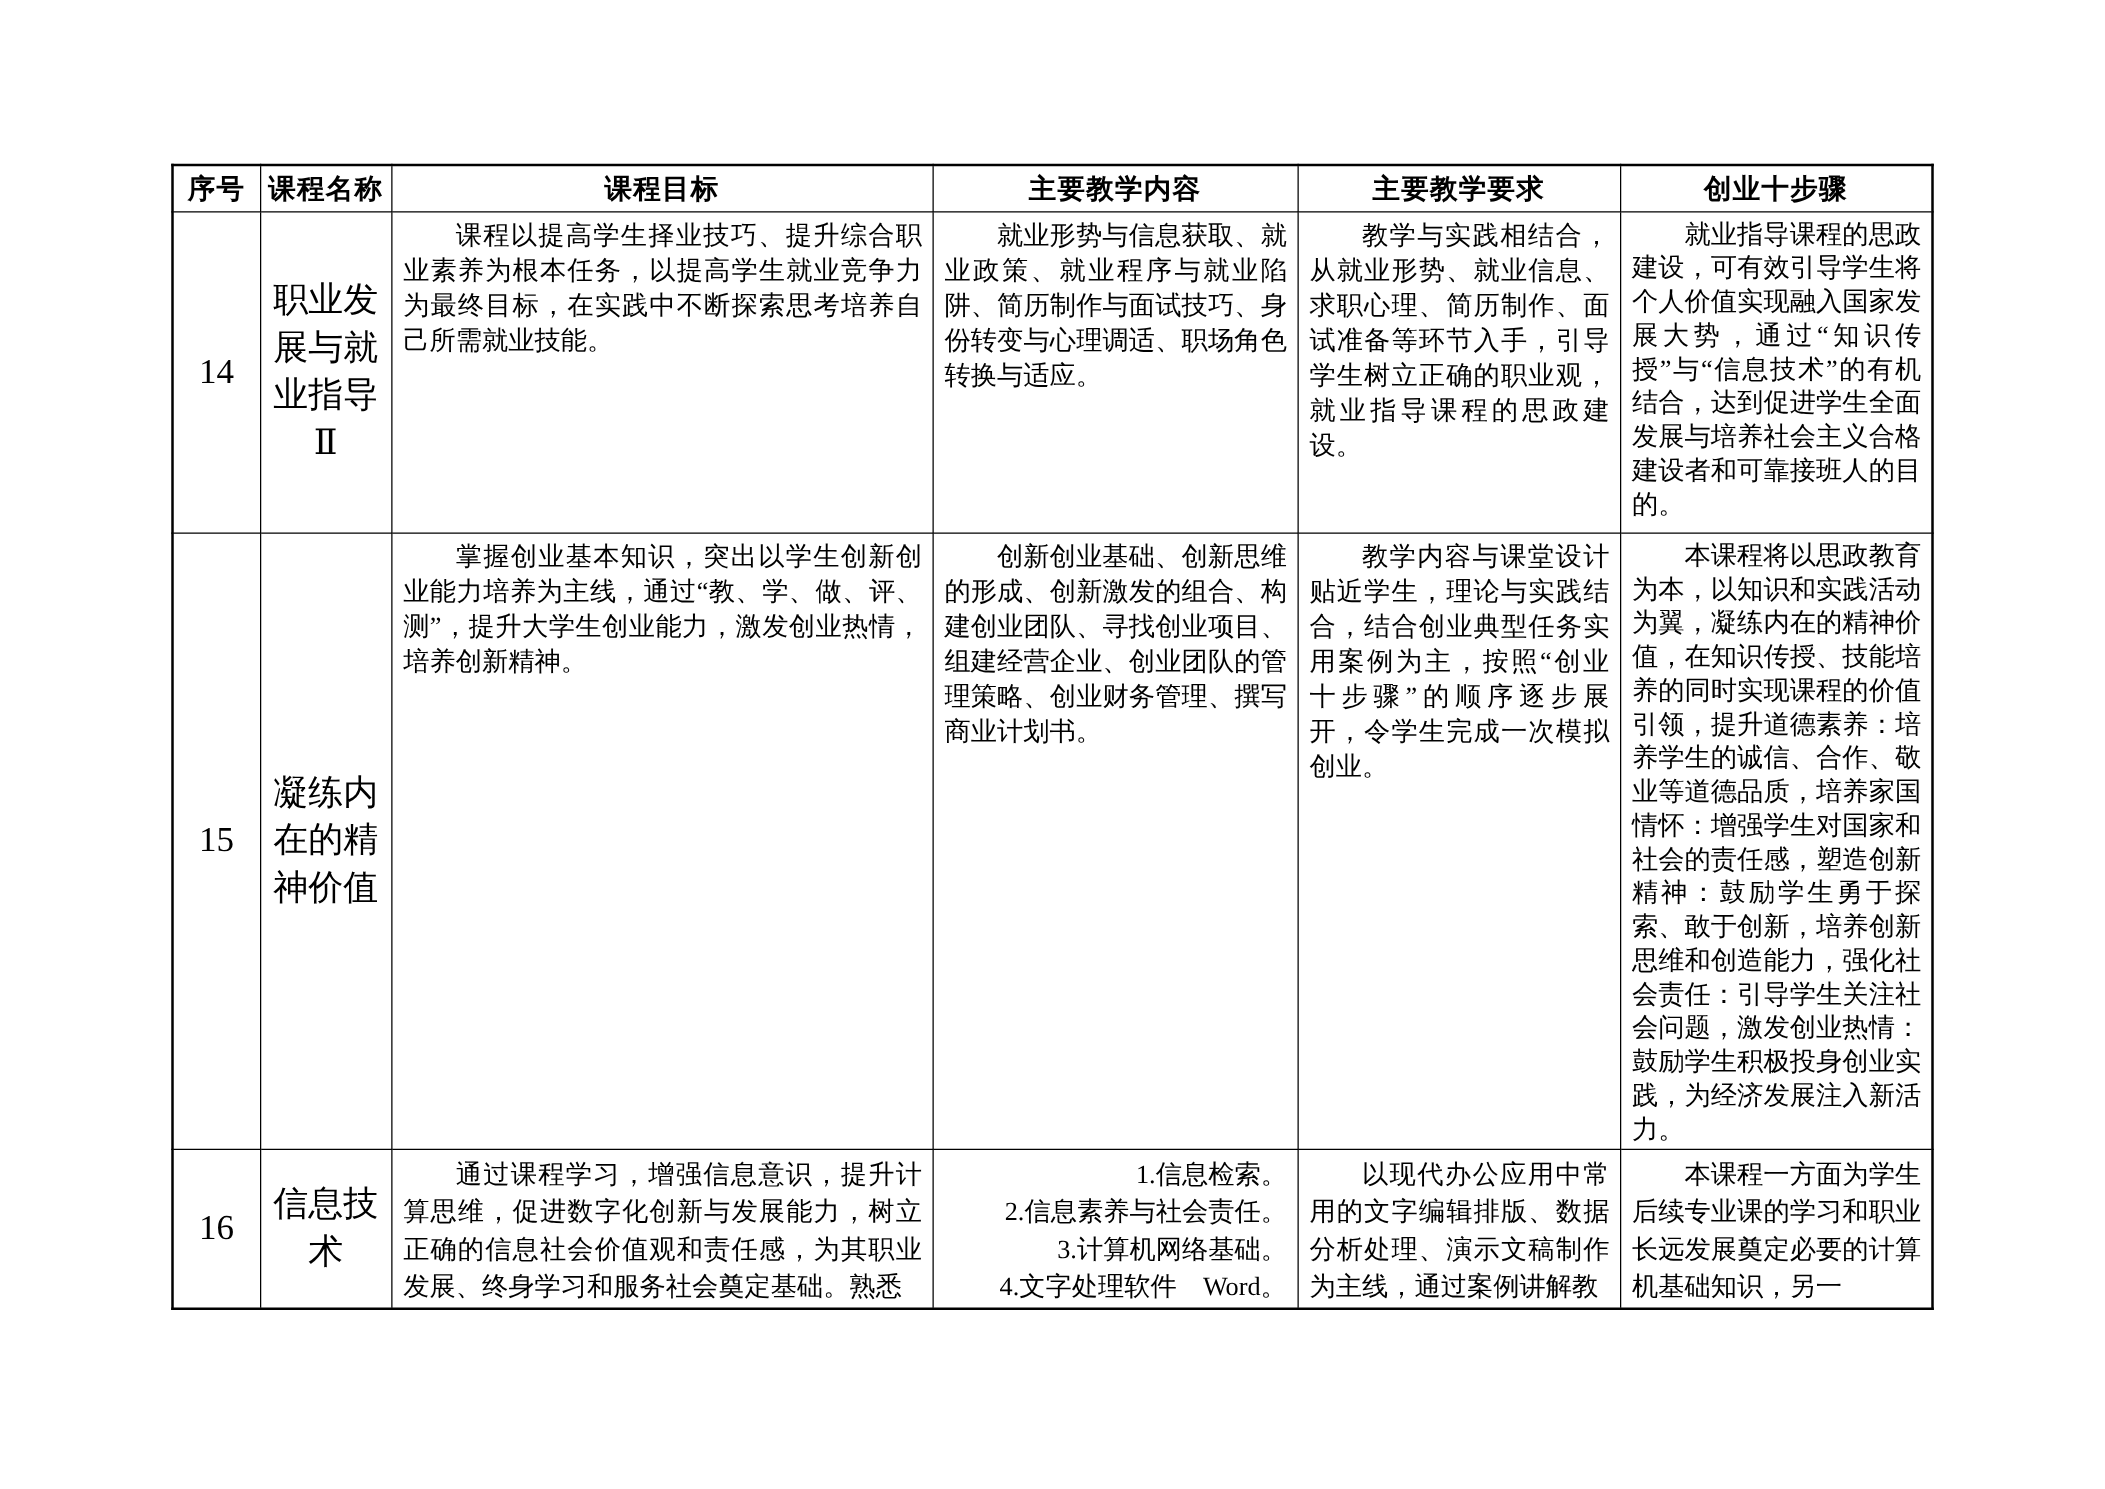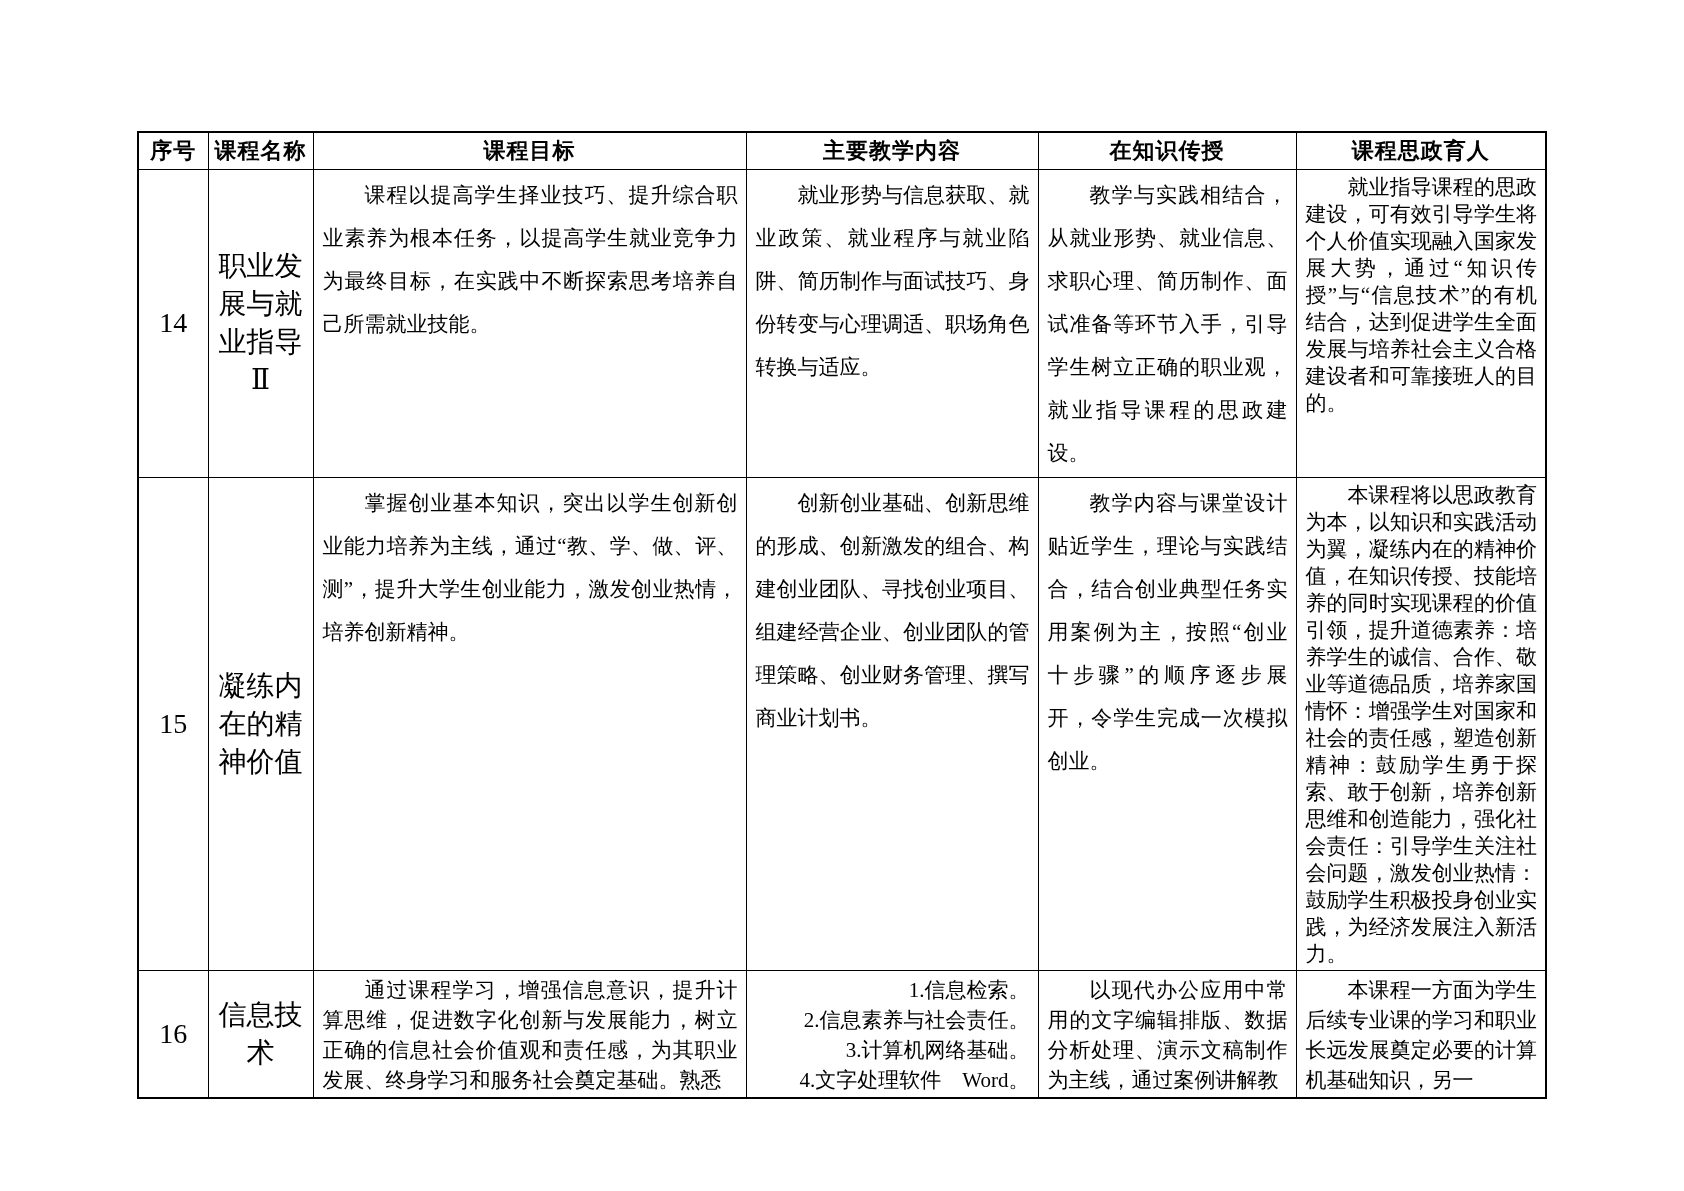--- a/index.html
+++ b/index.html
@@ -47,21 +47,21 @@
     font-size: 28px;
     line-height: 38px;
     padding: 2px 6px;
   }
   .cell-body {
     vertical-align: top;
     font-size: 21px;
     text-align: justify;
     padding: 4px 8px 2px 9px;
   }
-  .lh-std   { line-height: 43px; }
+  .lh-std   { line-height: 28px; }
   .lh-tight { line-height: 27px; }
   .lh-mid   { line-height: 30px; margin-left: 12px; }
   .para {
     margin: 0;
     text-indent: 2em;
   }
   .list-line {
     font-family: Liberation Serif, serif;
     padding-left: 24px;
     text-align: right;
@@ -88,22 +88,22 @@
       <col style="width:292px">
       <col style="width:258px">
       <col style="width:250px">
     </colgroup>
     <thead>
       <tr>
         <th>序号</th>
         <th>课程名称</th>
         <th>课程目标</th>
         <th>主要教学内容</th>
-        <th>在知识传授</th>
-        <th>课程思政育人</th>
+        <th>主要教学要求</th>
+        <th>创业十步骤</th>
       </tr>
     </thead>
     <tbody>
       <tr class="r-14">
         <td class="cell-num">14</td>
         <td class="cell-name">职业发展与就业指导Ⅱ</td>
         <td class="cell-body lh-std">
           <p class="para">课程以提高学生择业技巧、提升综合职业素养为根本任务，以提高学生就业竞争力为最终目标，在实践中不断探索思考培养自己所需就业技能。</p>
         </td>
         <td class="cell-body lh-std">

